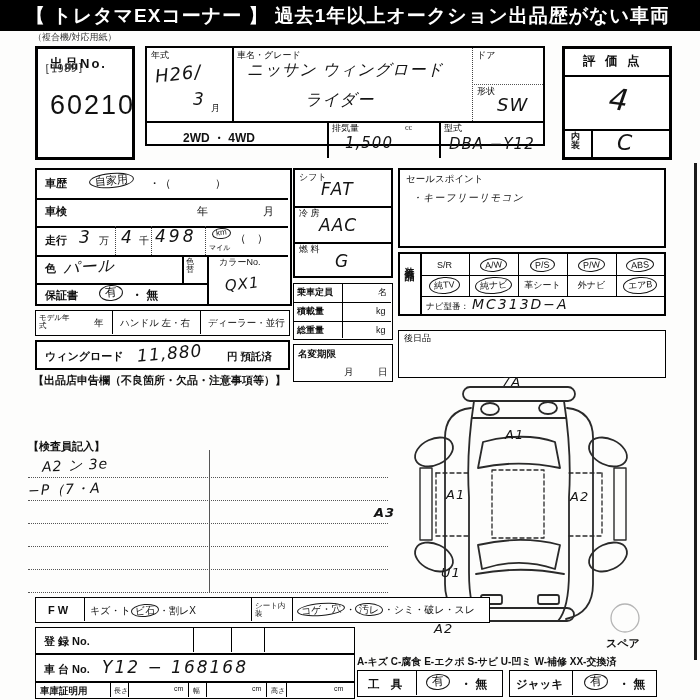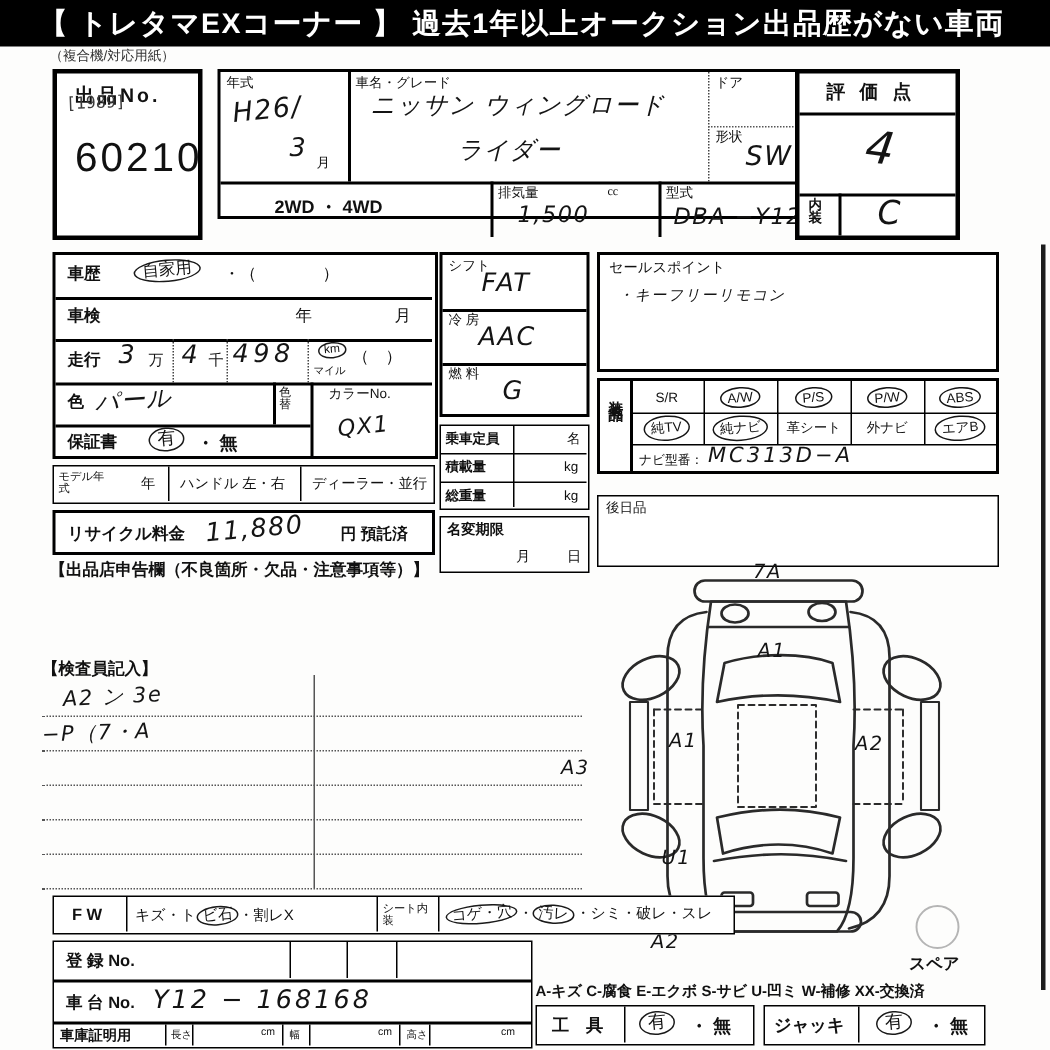--- a/index.html
+++ b/index.html
@@ -58,21 +58,21 @@
     <span class="p" style="left:330px;top:39px;font-size:9px;">形状</span>
     <span class="p hw" style="left:350px;top:47px;font-size:18px;">SW</span>
     <span class="p" style="left:36px;top:84px;font-size:12px;font-weight:bold;">2WD ・ 4WD</span>
     <span class="p" style="left:185px;top:76px;font-size:9px;">排気量</span>
     <span class="p" style="left:258px;top:76px;font-size:8px;font-family:Liberation Serif, serif;">cc</span>
     <span class="p hw" style="left:198px;top:87px;font-size:15px;">1,500</span>
     <span class="p" style="left:297px;top:76px;font-size:9px;">型式</span>
     <span class="p hw" style="left:302px;top:88px;font-size:15px;">DBA −Y12</span>
   </div>
 
-  <div class="b b3" style="left:530px;top:46px;width:110px;height:114px;">
+  <div class="b b3" style="left:562px;top:46px;width:110px;height:114px;">
     <div class="hl" style="left:0;top:26px;width:104px;"></div>
     <div class="hl" style="left:0;top:80px;width:104px;"></div>
     <div class="vl" style="left:26px;top:80px;height:28px;"></div>
     <span class="p" style="left:18px;top:6px;font-size:12.5px;font-weight:bold;letter-spacing:3px;">評 価 点</span>
     <span class="p hw" style="left:44px;top:34px;font-size:30px;transform:rotate(8deg);">4</span>
     <span class="p wrap" style="left:6px;top:83px;width:13px;font-size:9px;font-weight:bold;">内装</span>
     <span class="p hw" style="left:52px;top:82px;font-size:22px;">C</span>
   </div>
 
   <div class="b" style="left:35px;top:168px;width:257px;height:138px;">
@@ -194,21 +194,21 @@
   <div class="b b1" style="left:35px;top:310px;width:255px;height:26px;">
     <span class="p wrap" style="left:3px;top:3px;width:32px;font-size:7.5px;">モデル年式</span>
     <span class="p" style="left:58px;top:7px;font-size:9.5px;">年</span>
     <div class="vl" style="left:76px;top:0;height:23px;width:1px;"></div>
     <span class="p" style="left:84px;top:7px;font-size:9.5px;">ハンドル 左・右</span>
     <div class="vl" style="left:164px;top:0;height:23px;width:1px;"></div>
     <span class="p" style="left:172px;top:7px;font-size:9.5px;">ディーラー・並行</span>
   </div>
 
   <div class="b" style="left:35px;top:340px;width:255px;height:30px;">
-    <span class="p" style="left:8px;top:8px;font-size:11px;font-weight:bold;">リサイクル料金</span>
+    <span class="p" style="left:8px;top:8px;font-size:11px;font-weight:bold;">ウィングロード</span>
     <span class="p hw" style="left:100px;top:2px;font-size:17px;transform:rotate(-5deg);">11,880</span>
     <span class="p" style="left:190px;top:9px;font-size:10.5px;font-weight:bold;">円 預託済</span>
   </div>
 
   <span class="p" style="left:33px;top:374px;font-size:11px;font-weight:bold;">【出品店申告欄（不良箇所・欠品・注意事項等）】</span>
 
   <span class="p" style="left:28px;top:440px;font-size:11px;font-weight:bold;">【検査員記入】</span>
   <div class="dhl" style="left:28px;top:477px;width:360px;"></div>
   <div class="dhl" style="left:28px;top:500px;width:360px;"></div>
   <div class="dhl" style="left:28px;top:523px;width:360px;"></div>
@@ -246,21 +246,21 @@
     <path d="M181,101 L214,101" stroke-dasharray="4 3" stroke-width="1.3"></path>
     <path d="M181,164 L214,164" stroke-dasharray="4 3" stroke-width="1.3"></path>
     <path d="M214,101 L214,164" stroke-dasharray="4 3" stroke-width="1.3"></path>
     <circle cx="237" cy="246" r="14" stroke="#b5b5b5" stroke-width="1.3"></circle>
   </svg>
 
   <span class="p hw" style="left:502px;top:375px;font-size:13px;">7A</span>
   <span class="p hw" style="left:505px;top:428px;font-size:13px;">A1</span>
   <span class="p hw" style="left:446px;top:488px;font-size:13px;">A1</span>
   <span class="p hw" style="left:570px;top:490px;font-size:13px;">A2</span>
-  <span class="p hw" style="left:374px;top:506px;font-size:13px;">A3</span>
+  <span class="p hw" style="left:374px;top:506px;font-size:13px;font-weight:bold;">A3</span>
   <span class="p hw" style="left:441px;top:566px;font-size:13px;">U1</span>
   <span class="p hw" style="left:434px;top:622px;font-size:13px;">A2</span>
   <span class="p" style="left:606px;top:637px;font-size:11px;font-weight:bold;">スペア</span>
 
   <div class="b b1" style="left:35px;top:597px;width:455px;height:26px;">
     <span class="p" style="left:12px;top:6px;font-size:11px;font-weight:bold;letter-spacing:3px;">FW</span>
     <div class="vl" style="left:48px;top:0;height:23px;width:1px;"></div>
     <span class="p" style="left:54px;top:6px;font-size:10px;">
       <span>キズ・ト</span><span class="circ" style="padding:0 3px;">ビ石</span><span>・割レX</span>
     </span>

